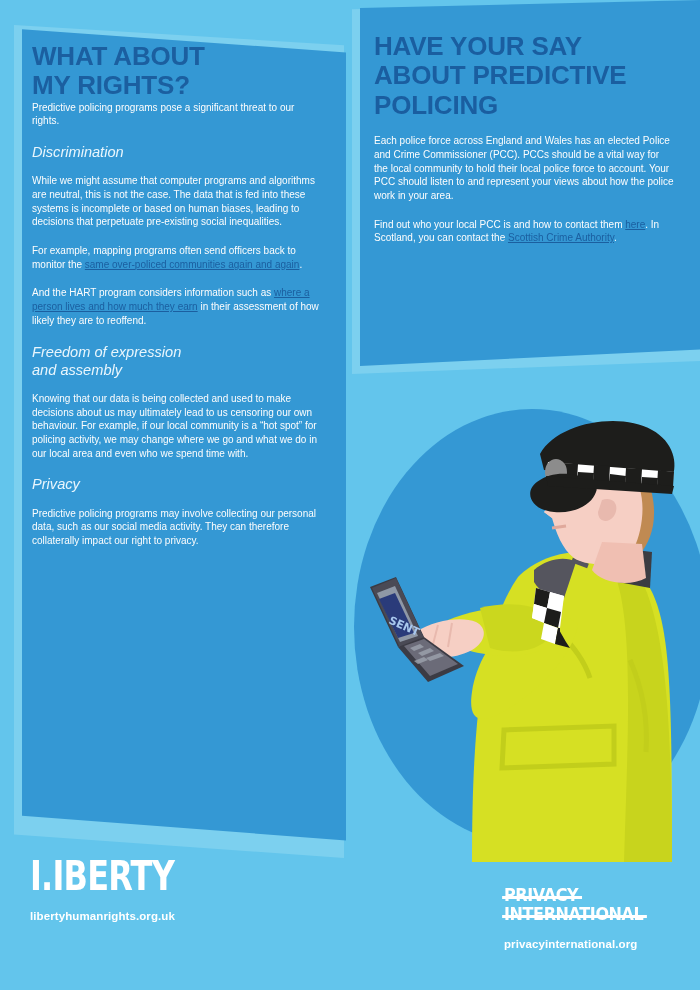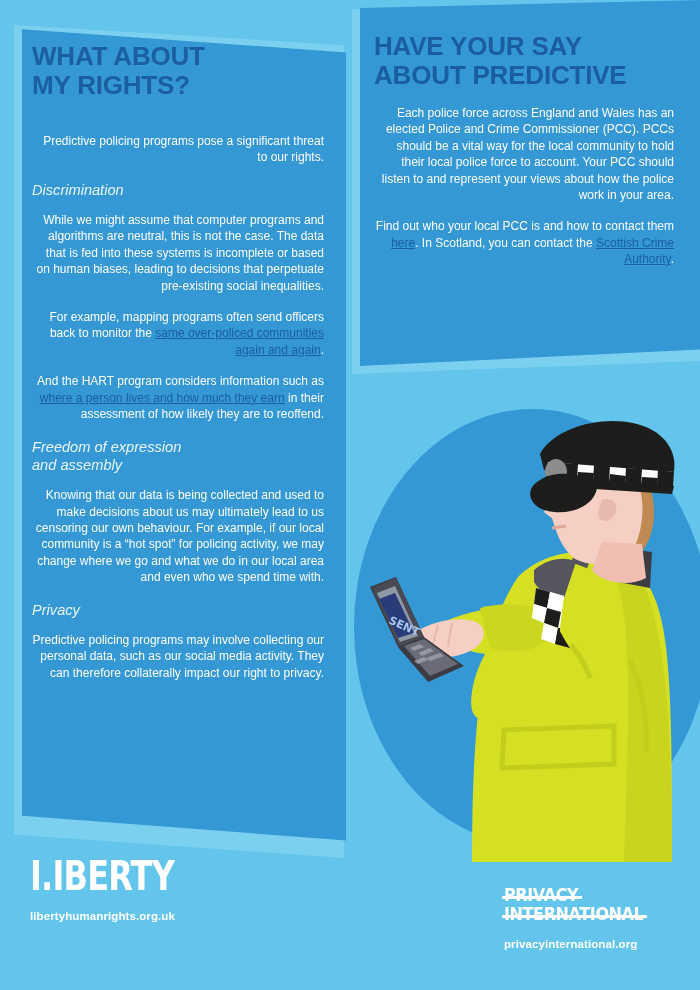--- a/index.html
+++ b/index.html
@@ -49,31 +49,30 @@
   }
   #left-col{ left:32px; top:42px; width:292px; }
   #right-col{ left:374px; top:32px; width:300px; }
 
   h1{
     color:#1b5fa0;
     font-size:26px;
     line-height:1.13;
     font-weight:bold;
     letter-spacing:-0.2px;
-    margin-bottom:32px;
+    margin-bottom:0;
     text-transform:uppercase;
   }
   #right-col h1{ color:#1a5ea0; margin-bottom:14px; }
 
   p{
-    font-size:12px;
+    font-size:10px;
     line-height:1.37;
     margin-bottom:15px;
     color:#fdfdfd;
-    text-align:right;
   }
   h2{
     font-size:14.6px;
     line-height:1.25;
     font-style:italic;
     font-weight:normal;
     color:#e9f6fd;
     margin-bottom:13px;
   }
   a.lnk{
@@ -169,20 +168,21 @@
 
   <h2>Privacy</h2>
 
   <p>Predictive policing programs may involve collecting our personal data, such as our social media activity. They can therefore collaterally impact our right to privacy.</p>
 </div>
 
 <div class="col" id="right-col">
   <h1>
     <span>HAVE YOUR SAY</span><br>
     <span>ABOUT PREDICTIVE</span><br>
+    <span>POLICING</span>
   </h1>
 
   <p>Each police force across England and Wales has an elected Police and Crime Commissioner (PCC). PCCs should be a vital way for the local community to hold their local police force to account. Your PCC should listen to and represent your views about how the police work in your area.</p>
 
   <p>
     <span>Find out who your local PCC is and how to contact them </span><a class="lnk" href="#">here</a><span>. In Scotland, you can contact the </span><a class="lnk" href="#">Scottish Crime Authority</a><span>.</span>
   </p>
 </div>
 
 <div id="illo">

